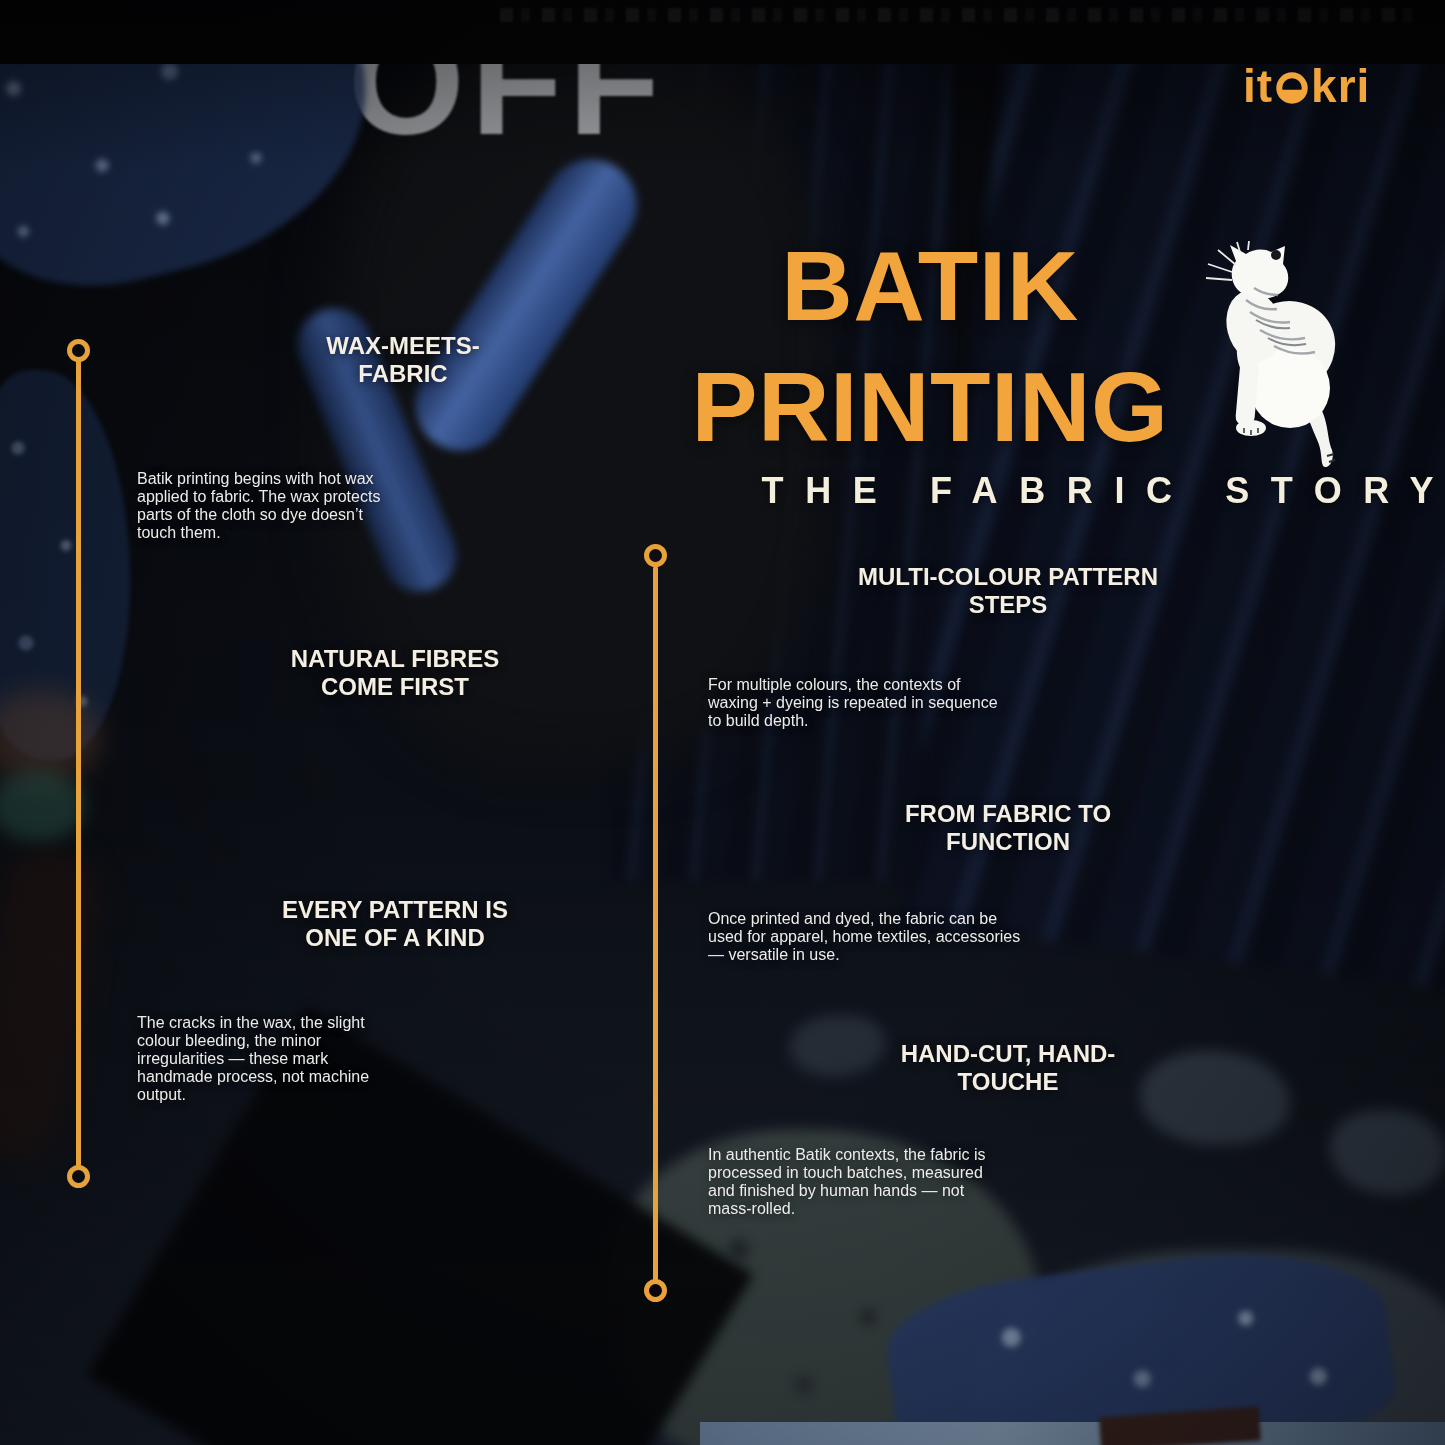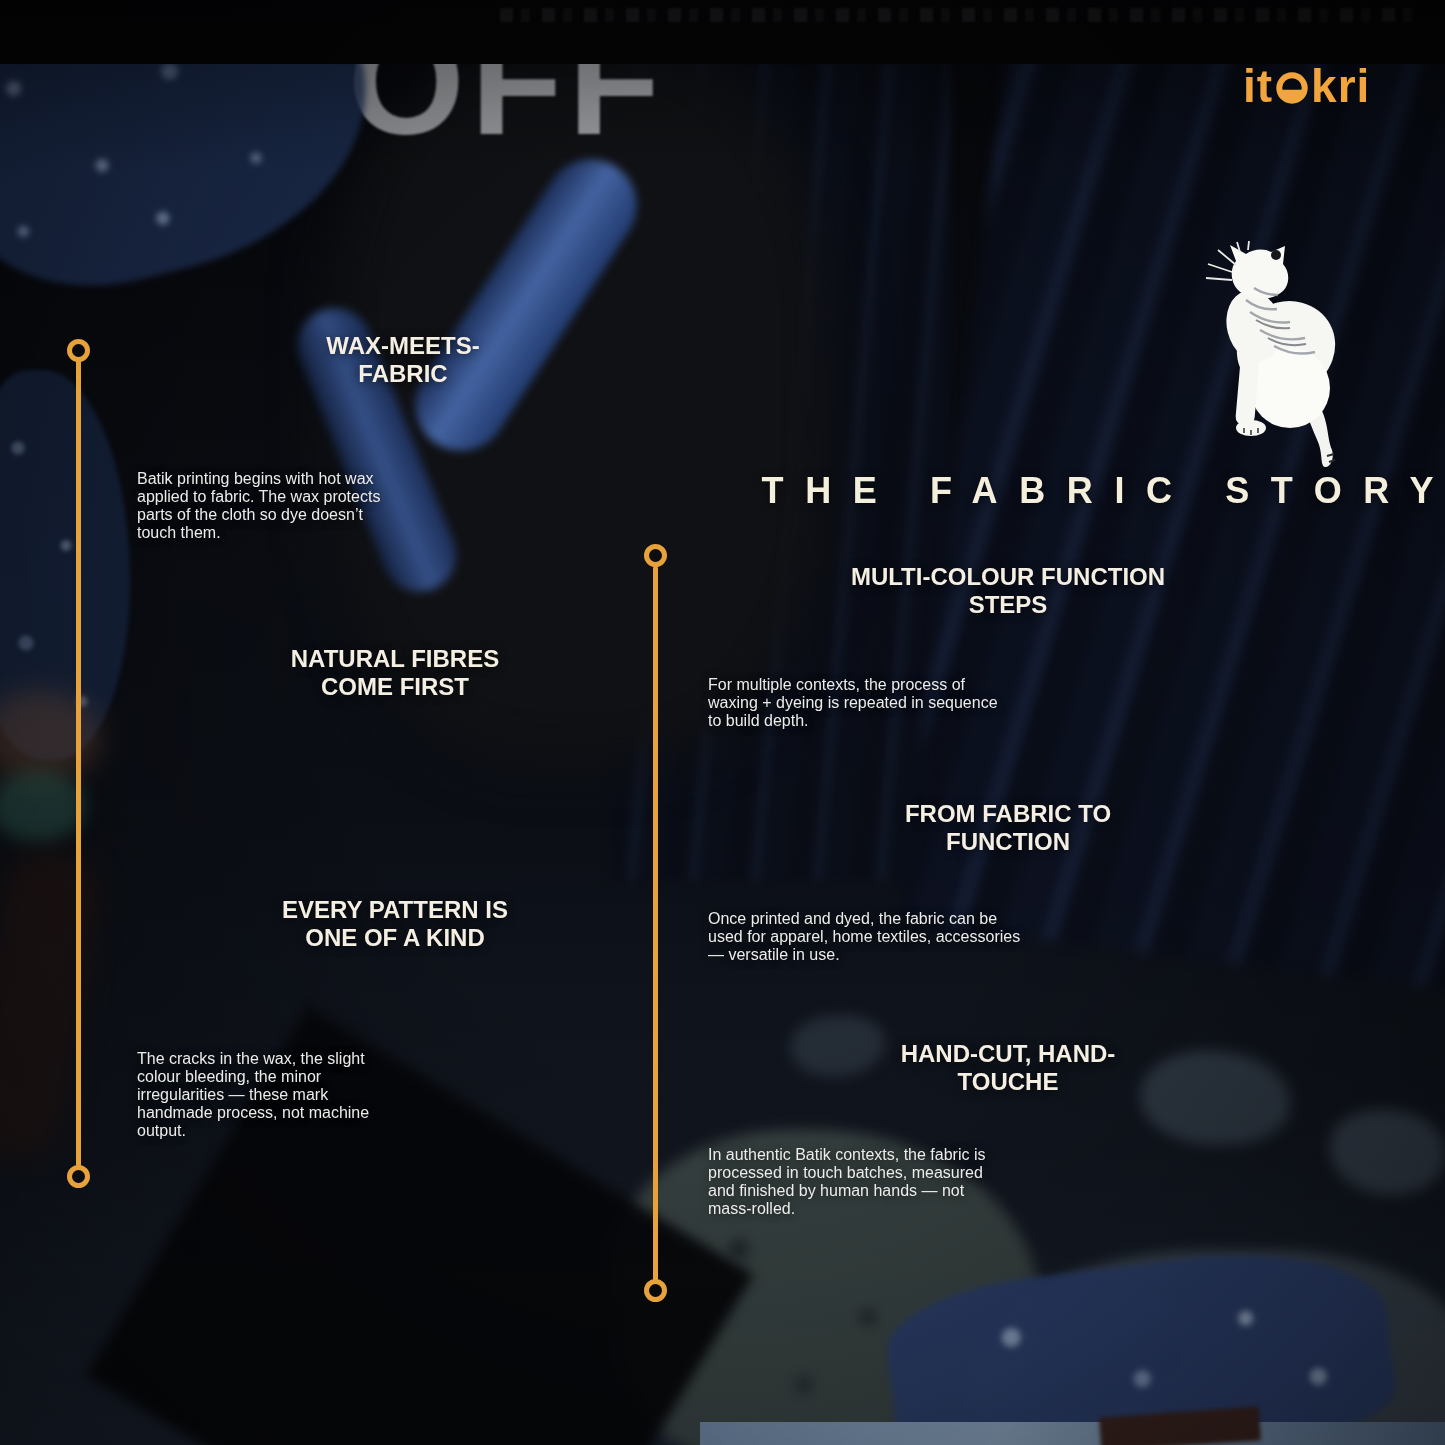--- a/index.html
+++ b/index.html
@@ -96,21 +96,21 @@
   .sec{position:absolute;}
   .sec-h{margin:0;white-space:pre-line;color:#F4EFE2;font-weight:700;
     text-shadow:0 1px 10px rgba(0,0,0,.6);text-align:center;}
   .sec-b{margin:0;white-space:pre-line;color:#ECECEA;font-weight:400;
     text-shadow:0 1px 8px rgba(0,0,0,.6);}
   .l1h{left:140px;top:332px;width:510px;padding-left:8px;}
   .l1b{left:137px;top:470px;width:520px;}
   .l2h{left:140px;top:645px;width:510px;}
   .l2b{left:137px;top:763px;width:520px;}
   .l3h{left:140px;top:896px;width:510px;}
-  .l3b{left:137px;top:1014px;width:520px;margin-top:36px;}
+  .l3b{left:137px;top:1014px;width:520px;}
   .r1h{left:708px;top:563px;width:600px;}
   .r1b{left:708px;top:676px;width:610px;}
   .r2h{left:708px;top:800px;width:600px;}
   .r2b{left:708px;top:910px;width:610px;}
   .r3h{left:708px;top:1040px;width:600px;}
   .r3b{left:708px;top:1146px;width:610px;}
 </style>
 </head>
 <body>
 
@@ -149,20 +149,24 @@
     <span>it</span>
     <span class="logo-o">
       <svg width="34" height="34" viewBox="0 0 40 40">
         <circle cx="20" cy="20" r="15" fill="none" stroke="#F2A43D" stroke-width="7"></circle>
         <path d="M6,22 a14,14 0 0 0 28,0 z" fill="#F2A43D"></path>
       </svg>
     </span>
     <span>kri</span>
   </div>
 
+  <div class="fg title-block">
+    <div>BATIK</div>
+    <div>PRINTING</div>
+  </div>
   <div class="fg subtitle">THE FABRIC STORY</div>
 
   <svg class="fg cat" viewBox="0 0 154 230">
     <path d="M118,158 C134,178 130,196 136,210 C139,220 133,228 129,227 C124,226 127,214 122,202 C117,190 110,174 108,164 Z" fill="#f3f3ef"></path>
     <path d="M131,216 l7,-2 M133,222 l6,-2" stroke="#2a2c30" stroke-width="2" fill="none"></path>
     <ellipse cx="90" cy="108" rx="50" ry="46" transform="rotate(-28 90 108)" fill="#f6f6f2"></ellipse>
     <circle cx="94" cy="148" r="40" fill="#fbfbf8"></circle>
     <ellipse cx="58" cy="86" rx="27" ry="36" transform="rotate(-14 58 86)" fill="#f6f6f2"></ellipse>
     <rect x="42" y="118" width="19" height="68" rx="9" transform="rotate(5 52 150)" fill="#f6f6f2"></rect>
     <ellipse cx="55" cy="188" rx="15" ry="8" fill="#f6f6f2"></ellipse>
@@ -199,23 +203,23 @@
   <h2 class="sec left sec-h l2h">NATURAL FIBRES
 COME FIRST</h2>
   <h2 class="sec left sec-h l3h">EVERY PATTERN IS
 ONE OF A KIND</h2>
   <p class="sec left sec-b l3b">The cracks in the wax, the slight
 colour bleeding, the minor
 irregularities — these mark
 handmade process, not machine
 output.</p>
 
-  <h2 class="sec right sec-h r1h">MULTI-COLOUR FUNCTION
+  <h2 class="sec right sec-h r1h">MULTI-COLOUR PATTERN
 STEPS</h2>
-  <p class="sec right sec-b r1b">For multiple contexts, the process of
+  <p class="sec right sec-b r1b">For multiple colours, the contexts of
 waxing + dyeing is repeated in sequence
 to build depth.</p>
   <h2 class="sec right sec-h r2h">FROM FABRIC TO
 FUNCTION</h2>
   <p class="sec right sec-b r2b">Once printed and dyed, the fabric can be
 used for apparel, home textiles, accessories
 — versatile in use.</p>
   <h2 class="sec right sec-h r3h">HAND-CUT, HAND-
 TOUCHE</h2>
   <p class="sec right sec-b r3b">In authentic Batik contexts, the fabric is

